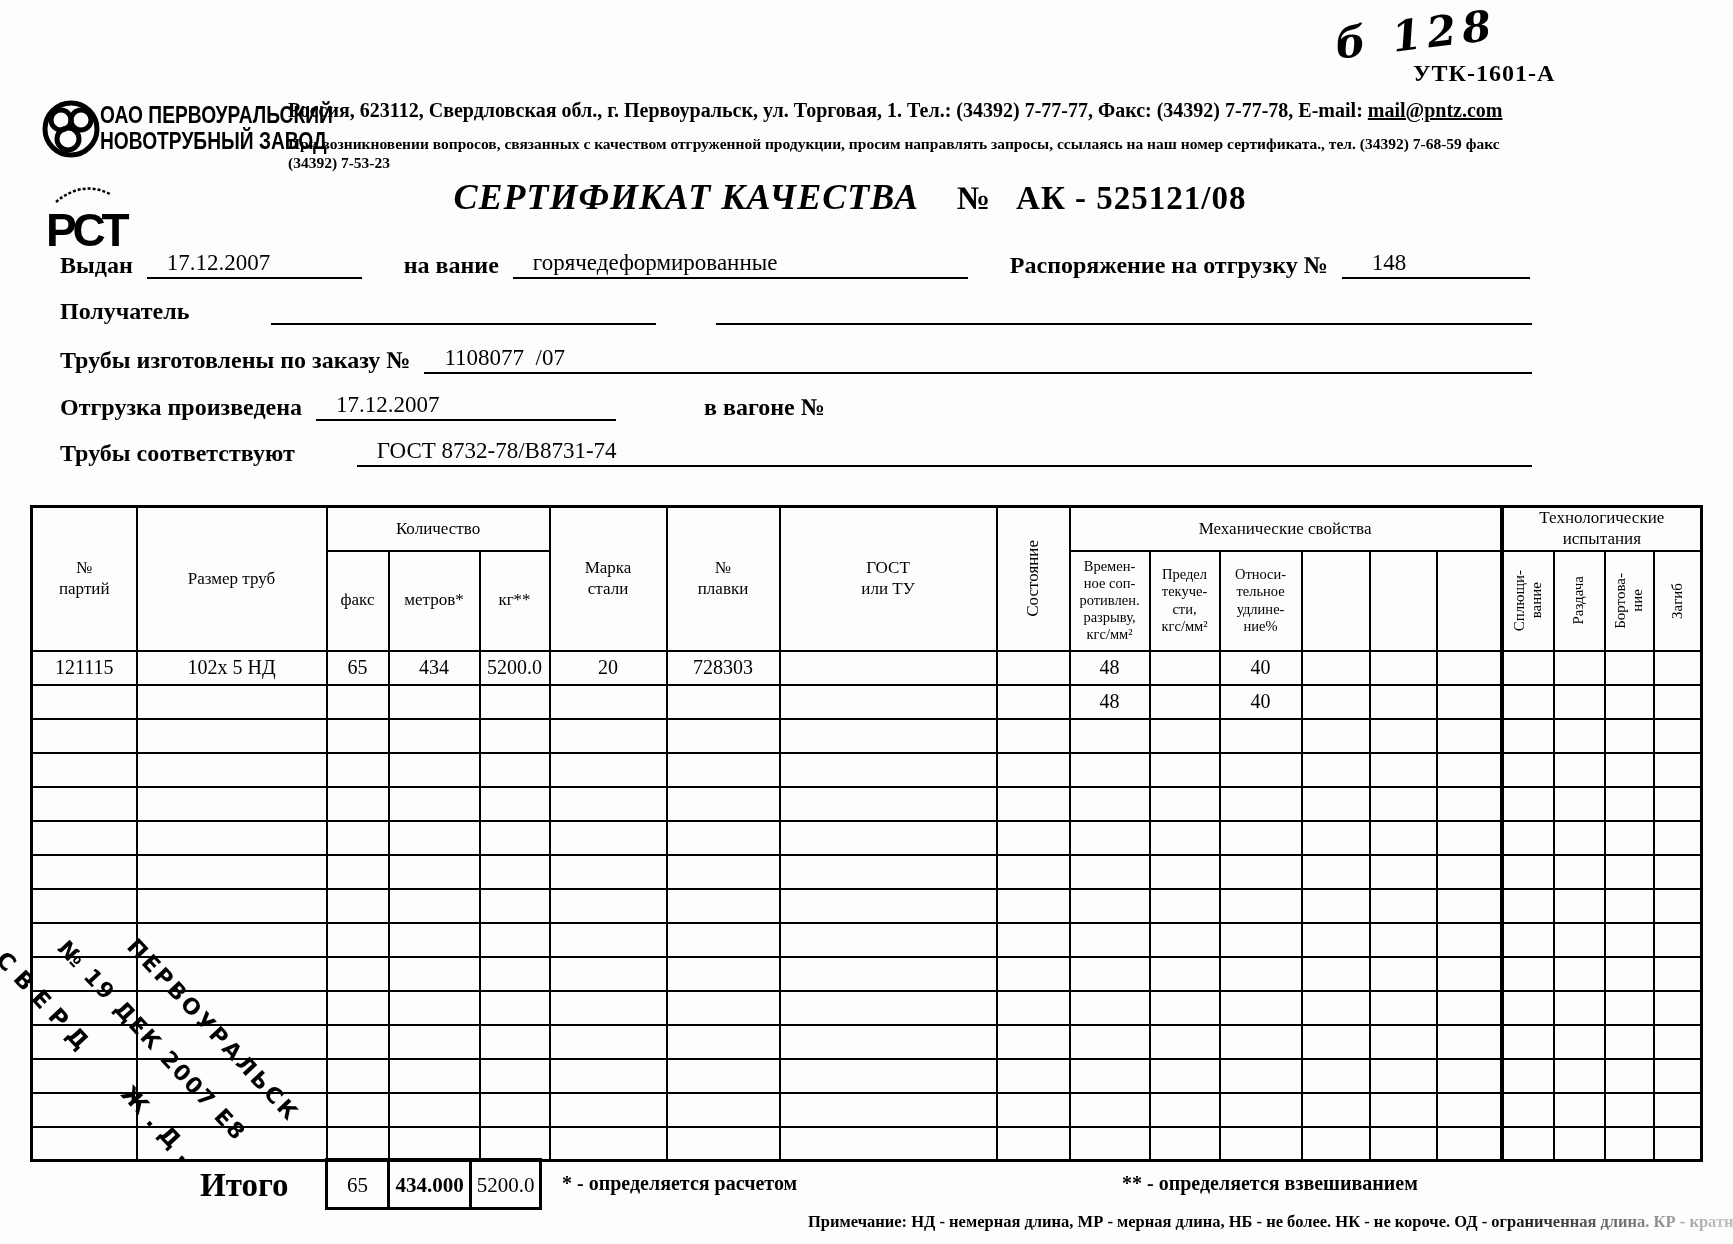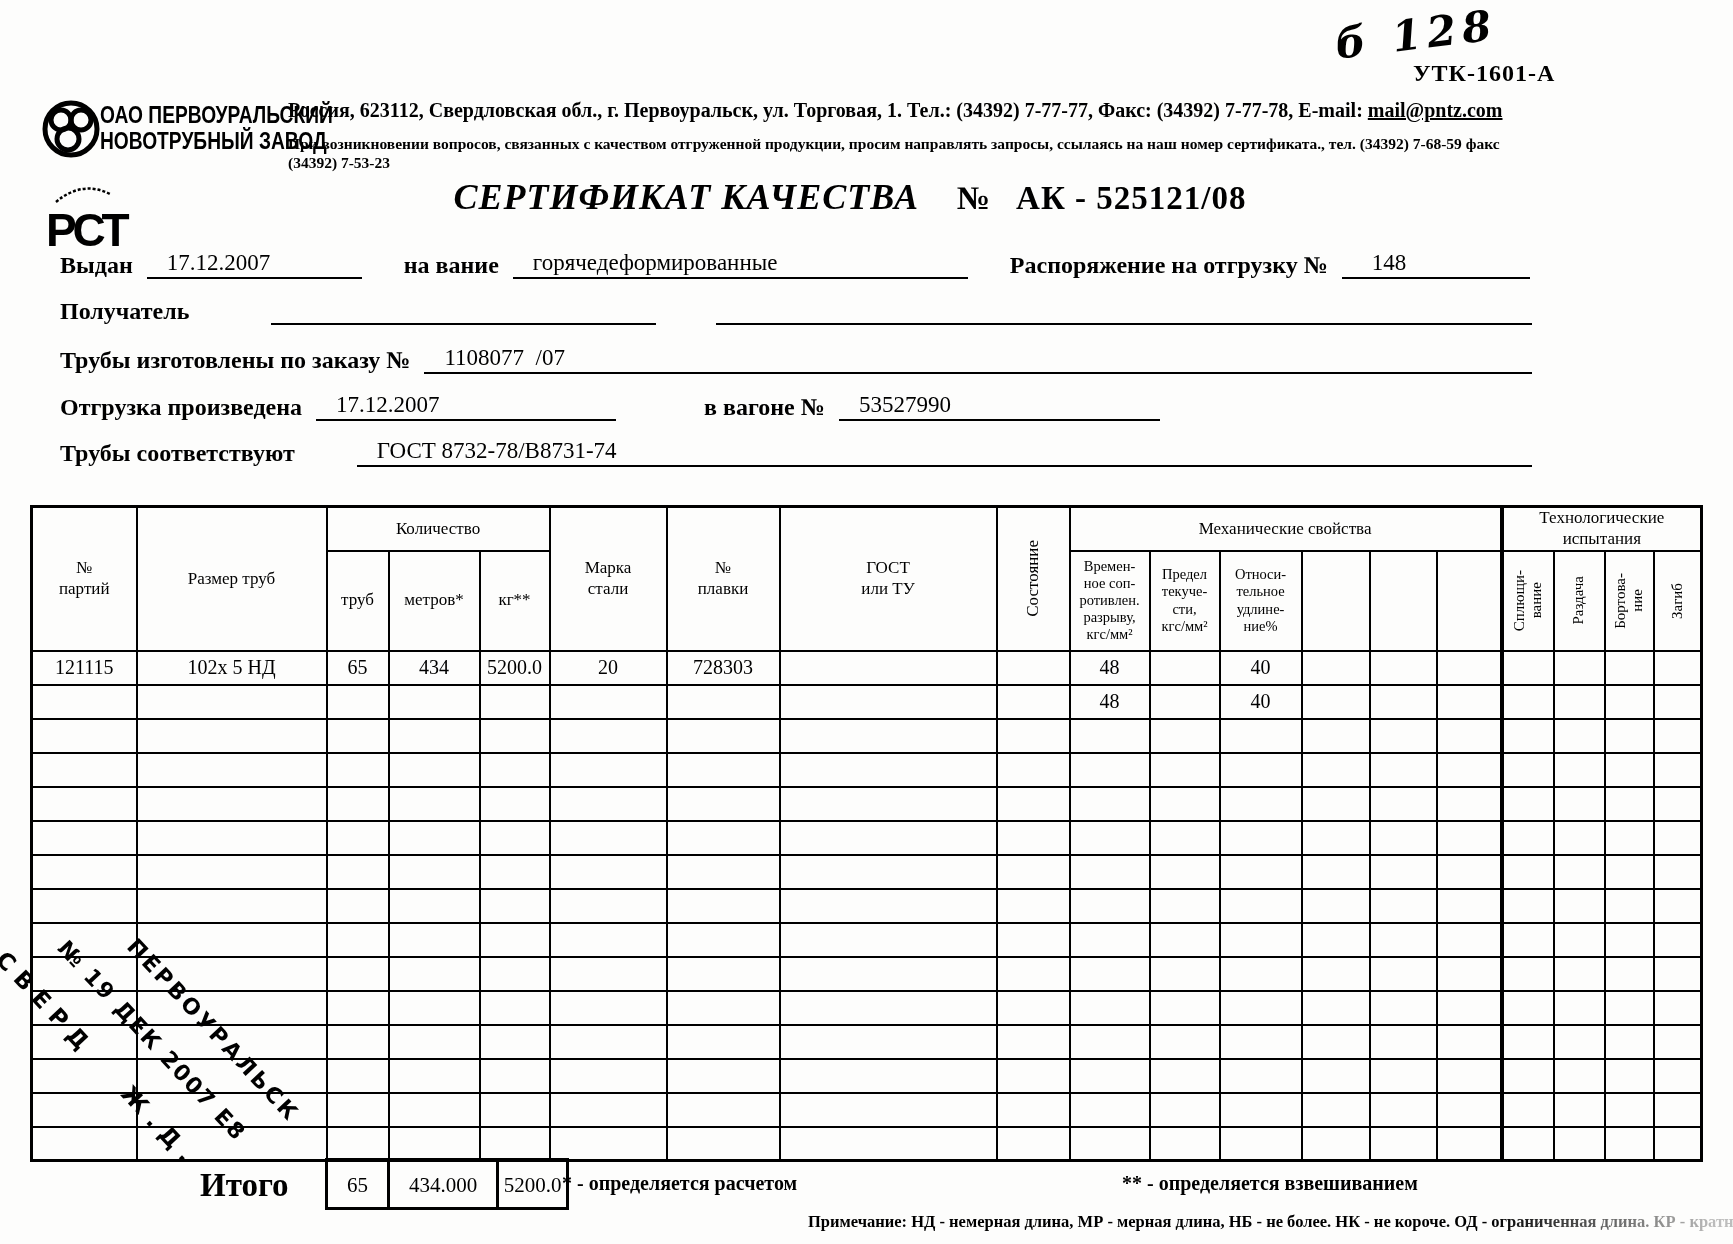--- a/index.html
+++ b/index.html
@@ -156,21 +156,20 @@
 <div class="frow" style="left:60px;top:345px;width:1472px;">
   <span class="flabel">Трубы изготовлены по заказу №</span>
   <span class="fval grow">1108077  /07</span>
 </div>
 
 <div class="frow" style="left:60px;top:392px;width:1100px;">
   <span class="flabel">Отгрузка произведена</span>
   <span class="fval" style="width:300px;">17.12.2007</span>
   <span class="sp" style="width:88px;"></span>
   <span class="flabel">в вагоне №</span>
-  <span class="fval grow">53527990</span>
 </div>
 
 <div class="frow" style="left:60px;top:438px;width:1472px;gap:48px;">
   <span class="flabel">Трубы соответствуют</span>
   <span class="fval grow">ГОСТ 8732-78/В8731-74</span>
 </div>
 
 <div class="qtable">
 <table>
   <colgroup>
@@ -207,21 +206,21 @@
       <th rowspan="2" class="pl">ГОСТ
 или ТУ</th>
       <th rowspan="2">
             <div class="vert tall">Состояние</div>
           </th>
       <th colspan="6">Механические свойства</th>
       <th colspan="4" class="pl thickL">Технологические
 испытания</th>
     </tr>
     <tr class="hsub">
-      <th>труб</th>
+      <th>факс</th>
       <th>метров*</th>
       <th>кг**</th>
       <th class="pl small">Времен-
 ное соп-
 ротивлен.
 разрыву,
 кгс/мм²</th>
       <th class="pl small">Предел
 текуче-
 сти,
@@ -565,21 +564,21 @@
           <td></td>
           <td></td>
         </tr>
       </tbody>
 </table>
 </div>
 
 <div class="abs totlabel">Итого</div>
 <div class="abs totboxes">
   <div class="tbox" style="width:65px;">65</div>
-  <div class="tbox" style="width:112px;">434.000</div>
+  <div class="tbox" style="width:85px;font-weight:bold;">434.000</div>
   <div class="tbox" style="width:73px;">5200.0</div>
 </div>
 
 <div class="abs fn fn1">* - определяется расчетом</div>
 <div class="abs fn fn2">** - определяется взвешиванием</div>
 <div class="abs remark">Примечание: НД - немерная длина, МР - мерная длина, НБ - не более. НК - не короче. ОД - ограниченная длина. КР - кратные</div>
 
 <div class="abs stamp">
   <div class="stamp-l1">ПЕРВОУРАЛЬСК</div>
   <div class="stamp-l2">№  19 ДЕК 2007  Е8</div>

